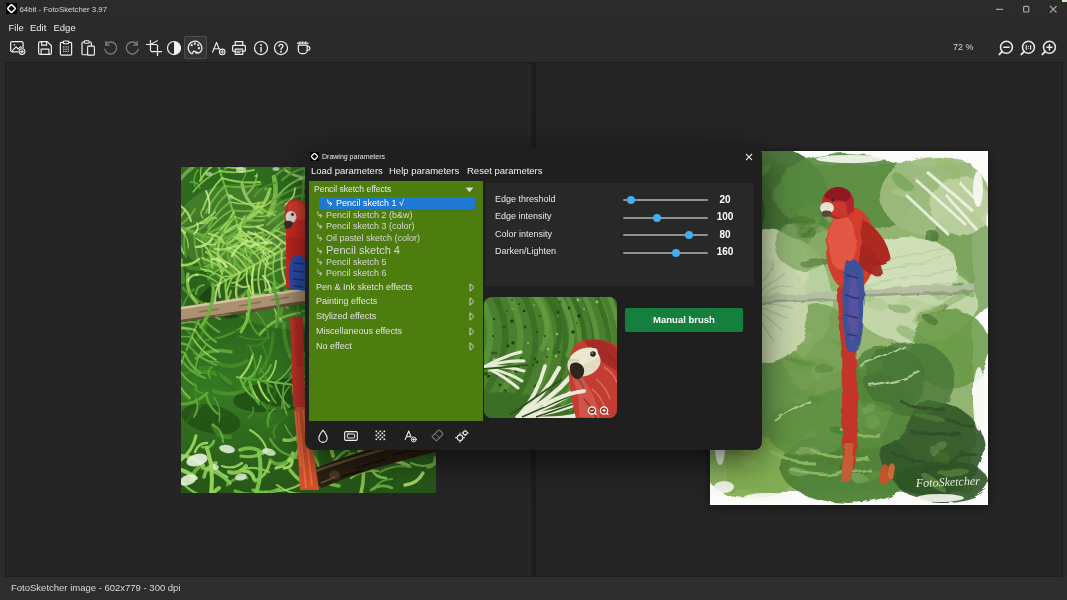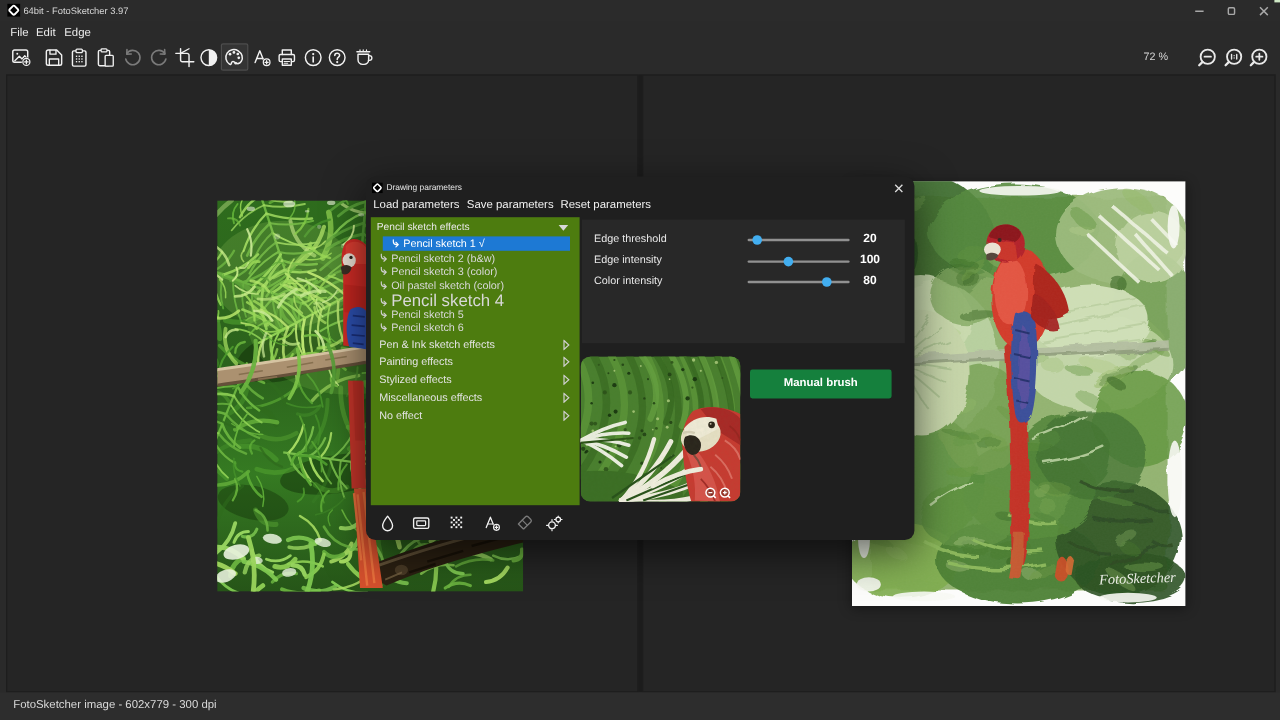--- a/index.html
+++ b/index.html
@@ -1025,41 +1025,41 @@
         <g transform="rotate(45 12 12)">
           <rect x="5.5" y="5.5" width="13" height="13" rx="2.5" fill="none" stroke="#fff" stroke-width="3.4"></rect>
         </g>
       </svg>
     </div>
     <div id="dlgtitle" class="abs">Drawing parameters</div>
     <svg class="abs" style="left:437px;top:3px" width="14" height="14" viewBox="0 0 14 14" fill="none">
       <path d="M4 4 L10 10 M10 4 L4 10" stroke="#dcdcdc" stroke-width="1.1"></path>
     </svg>
     <span class="abs dmenu" style="left:6px">Load parameters</span>
-    <span class="abs dmenu" style="left:84px">Save parameters</span>
+    <span class="abs dmenu" style="left:84px">Help parameters</span>
     <span class="abs dmenu" style="left:162px">Reset parameters</span>
     <div id="listpanel" class="abs">
       <div id="lheader">Pencil sketch effects
         <svg style="position:absolute;right:4px;top:5px" width="9" height="6" viewBox="0 0 9 6">
         <path d="M0.5 0.5 L8.5 0.5 L4.5 5.2 Z" fill="#d8d8d8"></path>
         </svg>
       </div>
       <div class="abs" style="left:10px;top:15.8px;width:156px;height:12px;background:#1d79d4;line-height:12px;font-size:9px;font-weight:normal;color:#fff;white-space:nowrap"><span style="margin-left:7px"><svg width="8" height="8" viewBox="0 0 10 10" style="margin:0 2px 0 0;vertical-align:-1px">
             <path d="M2.2 1 V2.8 a3.2 3.2 0 0 0 3.2 3.2 H7 M4.9 3.6 L7.4 6 L4.9 8.4" fill="none" stroke="#ffffff" stroke-width="1.2" stroke-linecap="round" stroke-linejoin="round"></path>
           </svg></span>Pencil sketch 1 <span>√</span></div>
       <div class="abs" style="left:0;top:27.7px;width:170px;height:12px;line-height:12px;font-size:9px;color:#d8d8d8;white-space:nowrap"><span style="margin-left:7px"><svg width="8" height="8" viewBox="0 0 10 10" style="margin:0 2px 0 0;vertical-align:-1px">
             <path d="M2.2 1 V2.8 a3.2 3.2 0 0 0 3.2 3.2 H7 M4.9 3.6 L7.4 6 L4.9 8.4" fill="none" stroke="#cfcfcf" stroke-width="1.2" stroke-linecap="round" stroke-linejoin="round"></path>
           </svg></span>Pencil sketch 2 (b&amp;w)</div>
       <div class="abs" style="left:0;top:39.3px;width:170px;height:12px;line-height:12px;font-size:9px;color:#d8d8d8;white-space:nowrap"><span style="margin-left:7px"><svg width="8" height="8" viewBox="0 0 10 10" style="margin:0 2px 0 0;vertical-align:-1px">
             <path d="M2.2 1 V2.8 a3.2 3.2 0 0 0 3.2 3.2 H7 M4.9 3.6 L7.4 6 L4.9 8.4" fill="none" stroke="#cfcfcf" stroke-width="1.2" stroke-linecap="round" stroke-linejoin="round"></path>
           </svg></span>Pencil sketch 3 (color)</div>
       <div class="abs" style="left:0;top:51.0px;width:170px;height:12px;line-height:12px;font-size:9px;color:#d8d8d8;white-space:nowrap"><span style="margin-left:7px"><svg width="8" height="8" viewBox="0 0 10 10" style="margin:0 2px 0 0;vertical-align:-1px">
             <path d="M2.2 1 V2.8 a3.2 3.2 0 0 0 3.2 3.2 H7 M4.9 3.6 L7.4 6 L4.9 8.4" fill="none" stroke="#cfcfcf" stroke-width="1.2" stroke-linecap="round" stroke-linejoin="round"></path>
           </svg></span>Oil pastel sketch (color)</div>
-      <div class="abs" style="left:0;top:62.7px;width:170px;height:12px;line-height:12px;font-size:14px;color:#d8d8d8;white-space:nowrap"><span style="margin-left:7px"><svg width="8" height="8" viewBox="0 0 10 10" style="margin:0 2px 0 0;vertical-align:-1px">
+      <div class="abs" style="left:0;top:62.7px;width:170px;height:12px;line-height:12px;font-size:11px;color:#d8d8d8;white-space:nowrap"><span style="margin-left:7px"><svg width="8" height="8" viewBox="0 0 10 10" style="margin:0 2px 0 0;vertical-align:-1px">
             <path d="M2.2 1 V2.8 a3.2 3.2 0 0 0 3.2 3.2 H7 M4.9 3.6 L7.4 6 L4.9 8.4" fill="none" stroke="#cfcfcf" stroke-width="1.2" stroke-linecap="round" stroke-linejoin="round"></path>
           </svg></span>Pencil sketch 4</div>
       <div class="abs" style="left:0;top:74.5px;width:170px;height:12px;line-height:12px;font-size:9px;color:#d8d8d8;white-space:nowrap"><span style="margin-left:7px"><svg width="8" height="8" viewBox="0 0 10 10" style="margin:0 2px 0 0;vertical-align:-1px">
             <path d="M2.2 1 V2.8 a3.2 3.2 0 0 0 3.2 3.2 H7 M4.9 3.6 L7.4 6 L4.9 8.4" fill="none" stroke="#cfcfcf" stroke-width="1.2" stroke-linecap="round" stroke-linejoin="round"></path>
           </svg></span>Pencil sketch 5</div>
       <div class="abs" style="left:0;top:86.2px;width:170px;height:12px;line-height:12px;font-size:9px;color:#d8d8d8;white-space:nowrap"><span style="margin-left:7px"><svg width="8" height="8" viewBox="0 0 10 10" style="margin:0 2px 0 0;vertical-align:-1px">
             <path d="M2.2 1 V2.8 a3.2 3.2 0 0 0 3.2 3.2 H7 M4.9 3.6 L7.4 6 L4.9 8.4" fill="none" stroke="#cfcfcf" stroke-width="1.2" stroke-linecap="round" stroke-linejoin="round"></path>
           </svg></span>Pencil sketch 6</div>
       <div class="abs" style="left:0;top:99.6px;width:170px;height:13px;line-height:13px;font-size:9px;color:#e3e3e3;white-space:nowrap"><span style="margin-left:7px">Pen &amp; Ink sketch effects</span><svg width="6" height="9" viewBox="0 0 6 9" style="position:absolute;right:4px;top:2px">
           <path d="M1 0.8 L5 4.5 L1 8.2 Z" fill="none" stroke="#d0d0d0" stroke-width="1"></path>
@@ -1091,20 +1091,27 @@
           <div class="sthumb" style="left:29.5px"></div>
         </div>
         <span class="sval">100</span>
       </div>
       <div class="srow" style="top:43.7px">
         <span class="slab">Color intensity</span>
         <div class="strack">
           <div class="sthumb" style="left:61.8px"></div>
         </div>
         <span class="sval">80</span>
+      </div>
+      <div class="srow" style="top:61.2px">
+        <span class="slab">Darken/Lighten</span>
+        <div class="strack">
+          <div class="sthumb" style="left:49.2px"></div>
+        </div>
+        <span class="sval">160</span>
       </div>
     </div>
     <svg id="preview" class="abs" viewBox="0 0 133 121">
       <defs>
         <filter id="pgrain">
           <feTurbulence type="fractalNoise" baseFrequency="0.35" numOctaves="3" result="n"></feTurbulence>
           <feColorMatrix in="n" type="matrix" values="0 0 0 0 0.1  0 0 0 0 0.25  0 0 0 0 0.08  0 0 0 0.5 0"></feColorMatrix>
           <feComposite operator="over" in2="SourceGraphic"></feComposite>
         </filter>
       </defs>

